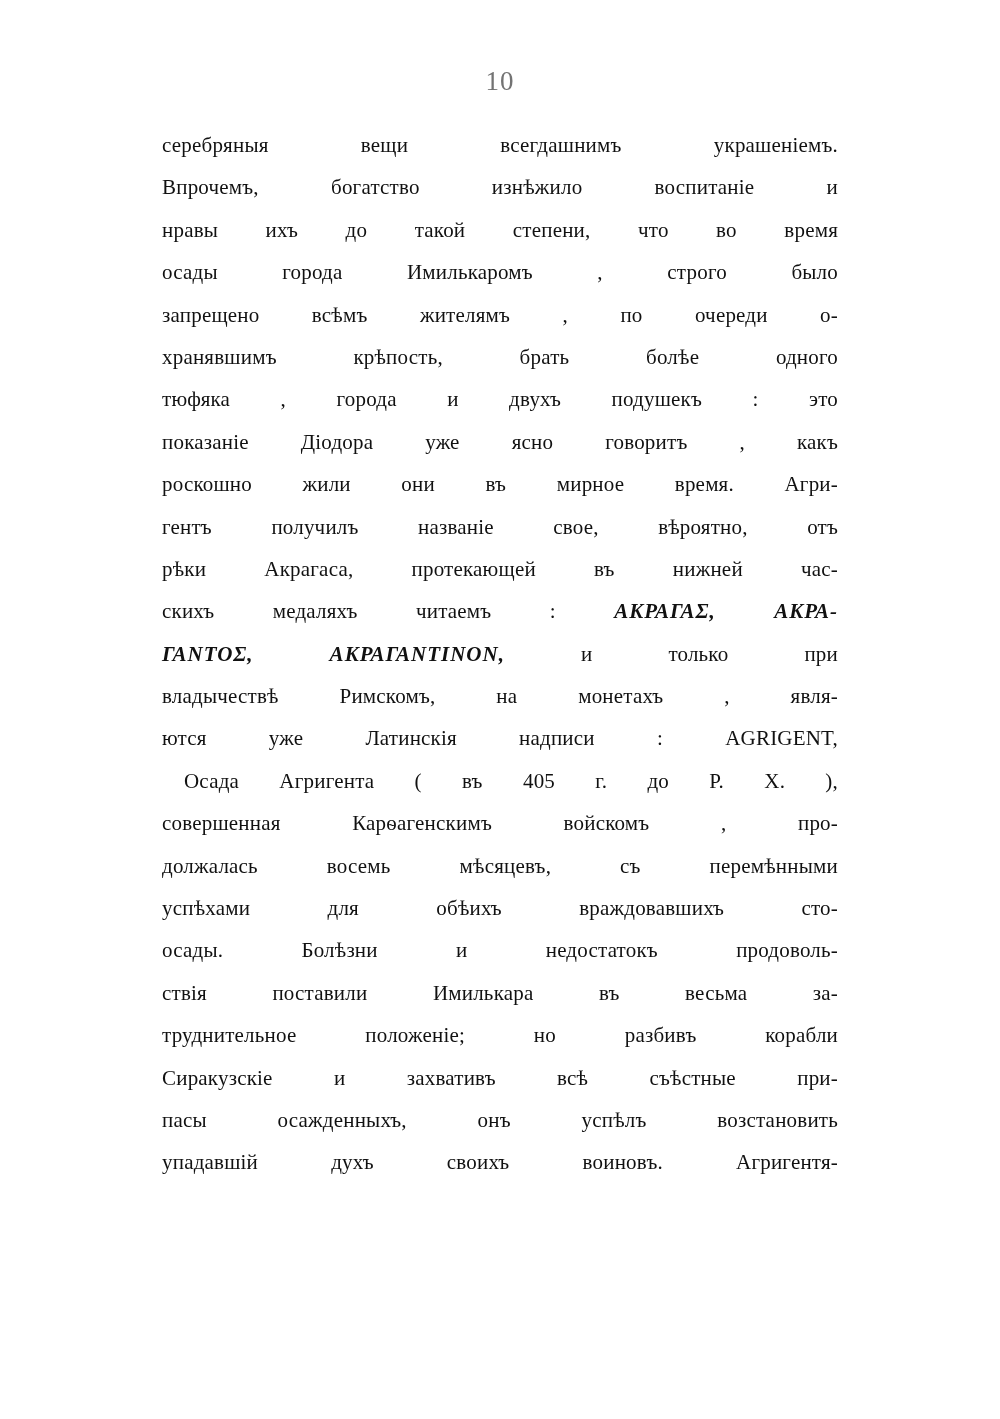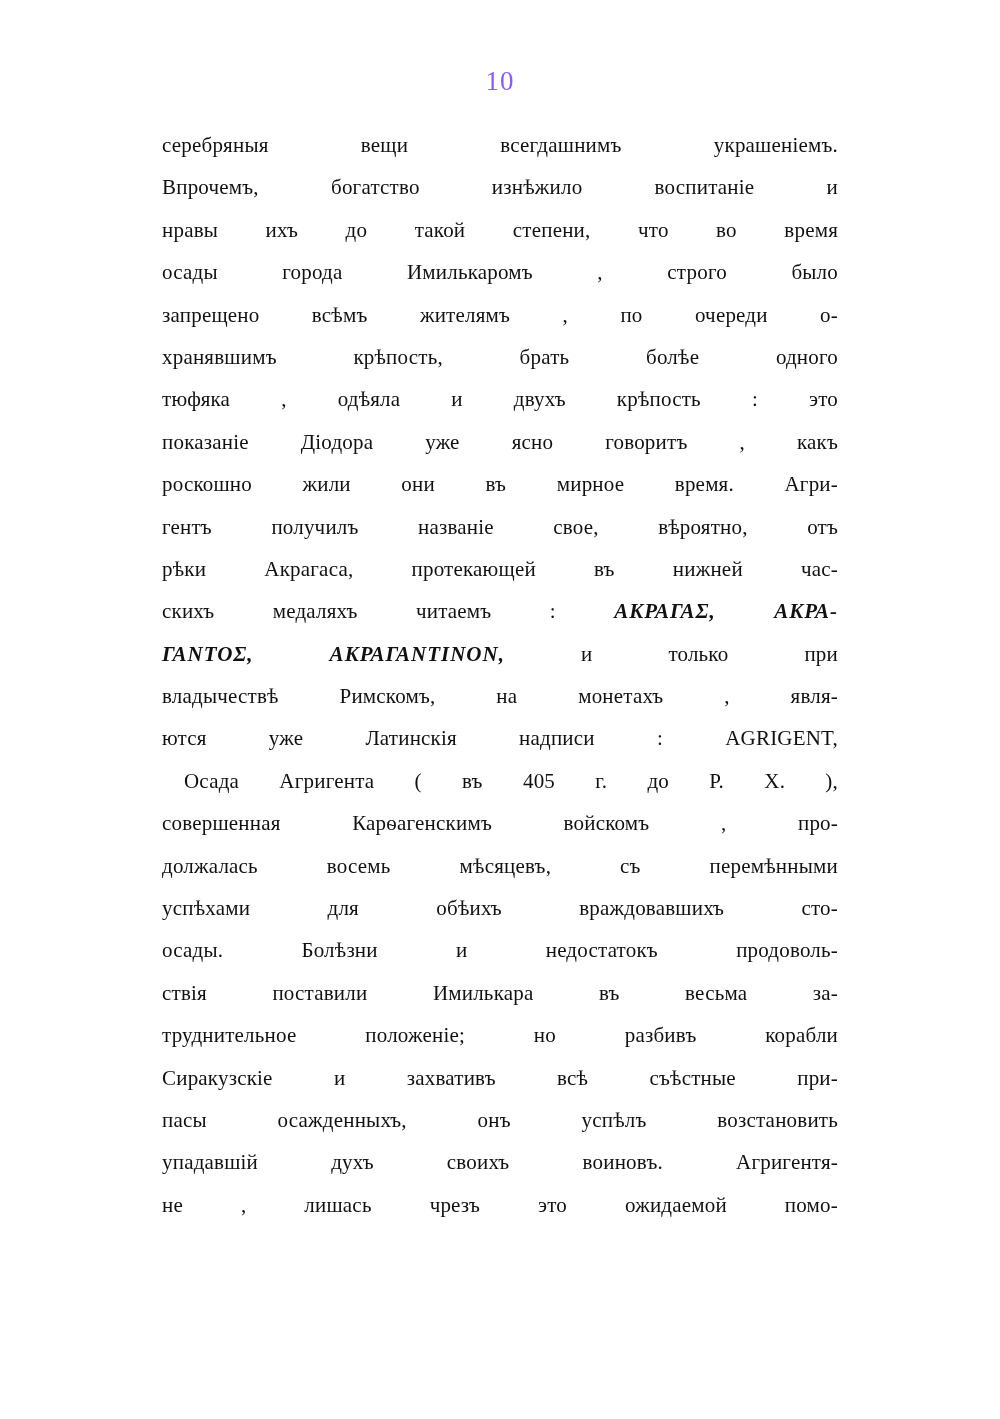--- a/index.html
+++ b/index.html
@@ -4,21 +4,21 @@
 <style>
   html, body { margin: 0; padding: 0; background: #ffffff; }
   body { width: 1000px; height: 1419px; position: relative; overflow: hidden; }
   .page {
     position: absolute; left: 0; top: 0; width: 1000px; height: 1419px;
     background: #ffffff; color: #111111;
     font-family: "Liberation Serif", "DejaVu Serif", serif;
   }
   .page-number {
     position: absolute; top: 66px; left: 0; width: 1000px; text-align: center;
-    font-size: 27px; letter-spacing: 1px; color: #8b5cf6;
+    font-size: 27px; letter-spacing: 1px; color: #737373;
   }
   .text-block {
     position: absolute; left: 162px; top: 124px; width: 676px;
   }
   .line {
     height: 42.4px; line-height: 42.4px; font-size: 21px;
     white-space: nowrap; text-align: justify; text-align-last: justify;
     overflow: visible; transform-origin: left center;
     letter-spacing: 0.2px;
   }
@@ -32,34 +32,33 @@
 <div class="page">
   <div class="page-number">10</div>
 
   <div class="text-block">
     <div class="line">серебряныя вещи всегдашнимъ украшеніемъ.</div>
     <div class="line">Впрочемъ, богатство изнѣжило воспитаніе и</div>
     <div class="line">нравы ихъ до такой степени, что во время</div>
     <div class="line">осады города Имилькаромъ , строго было</div>
     <div class="line">запрещено всѣмъ жителямъ , по очереди о-</div>
     <div class="line">хранявшимъ крѣпость, брать болѣе одного</div>
-    <div class="line">тюфяка , одѣяла и двухъ крѣпость : это</div>
+    <div class="line">тюфяка , города и двухъ подушекъ : это</div>
     <div class="line">показаніе Діодора уже ясно говоритъ , какъ</div>
     <div class="line">роскошно жили они въ мирное время. Агри-</div>
     <div class="line">гентъ получилъ названіе свое, вѣроятно, отъ</div>
     <div class="line">рѣки Акрагаса, протекающей въ нижней час-</div>
     <div class="line" style="transform: scaleX(1);"><span>скихъ медаляхъ читаемъ :</span> <span class="greek">ΑΚΡΑΓΑΣ, ΑΚΡΑ-</span></div>
     <div class="line"><span class="greek">ΓΑΝΤΟΣ, ΑΚΡΑΓΑΝΤΙΝΟΝ,</span> <span>и только при</span></div>
     <div class="line">владычествѣ Римскомъ, на монетахъ , явля-</div>
     <div class="line">ются уже Латинскія надписи : AGRIGENT,</div>
     <div class="line indent">Осада Агригента ( въ 405 г. до Р. Х. ),</div>
     <div class="line">совершенная Карѳагенскимъ войскомъ , про-</div>
     <div class="line">должалась восемь мѣсяцевъ, съ перемѣнными</div>
     <div class="line">успѣхами для обѣихъ враждовавшихъ сто-</div>
     <div class="line">осады. Болѣзни и недостатокъ продоволь-</div>
     <div class="line">ствія поставили Имилькара въ весьма за-</div>
     <div class="line">труднительное положеніе; но разбивъ корабли</div>
     <div class="line">Сиракузскіе и захвативъ всѣ съѣстные при-</div>
     <div class="line">пасы осажденныхъ, онъ успѣлъ возстановить</div>
     <div class="line">упадавшій духъ своихъ воиновъ. Агригентя-</div>
-    <div class="line">не , лишась чрезъ это ожидаемой помо-</div>
   </div>
 </div>
 
 </body></html>

